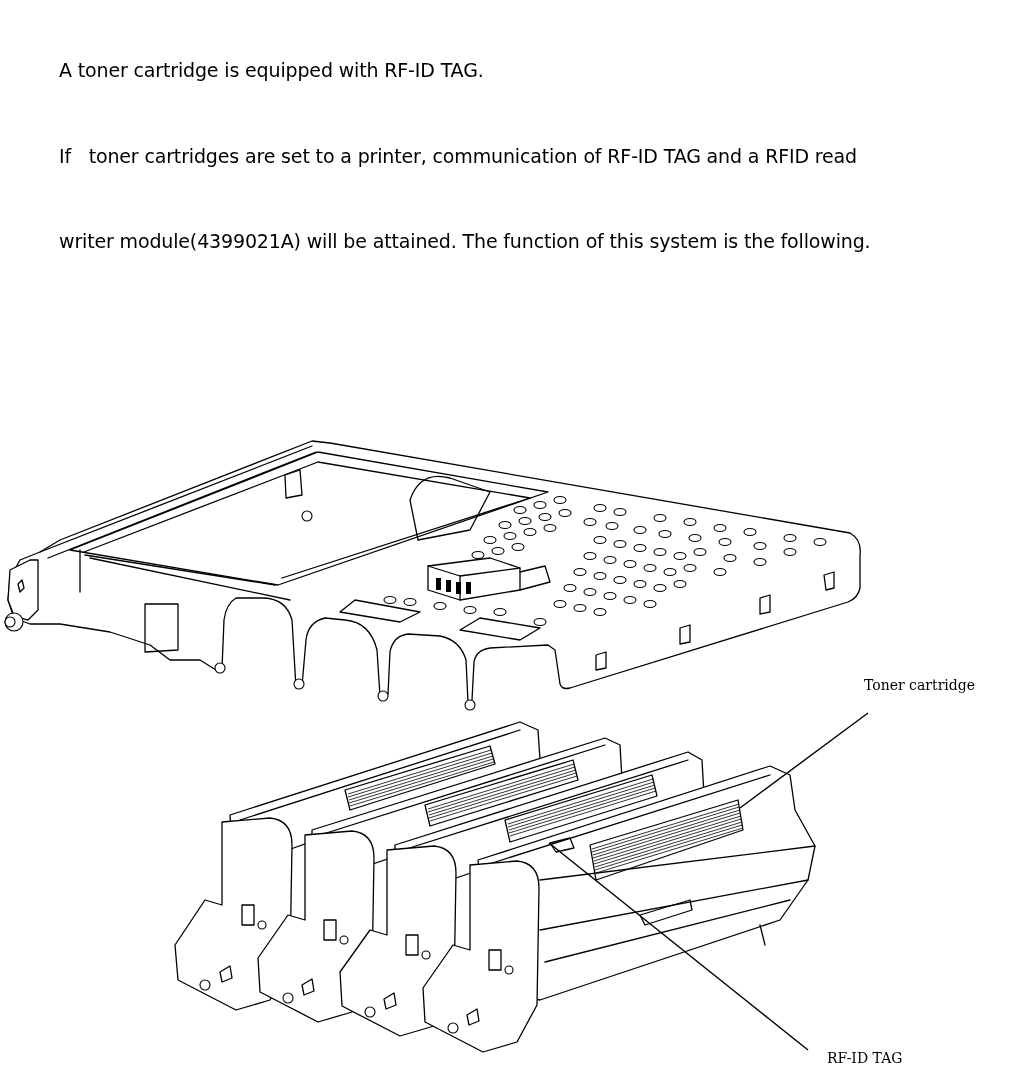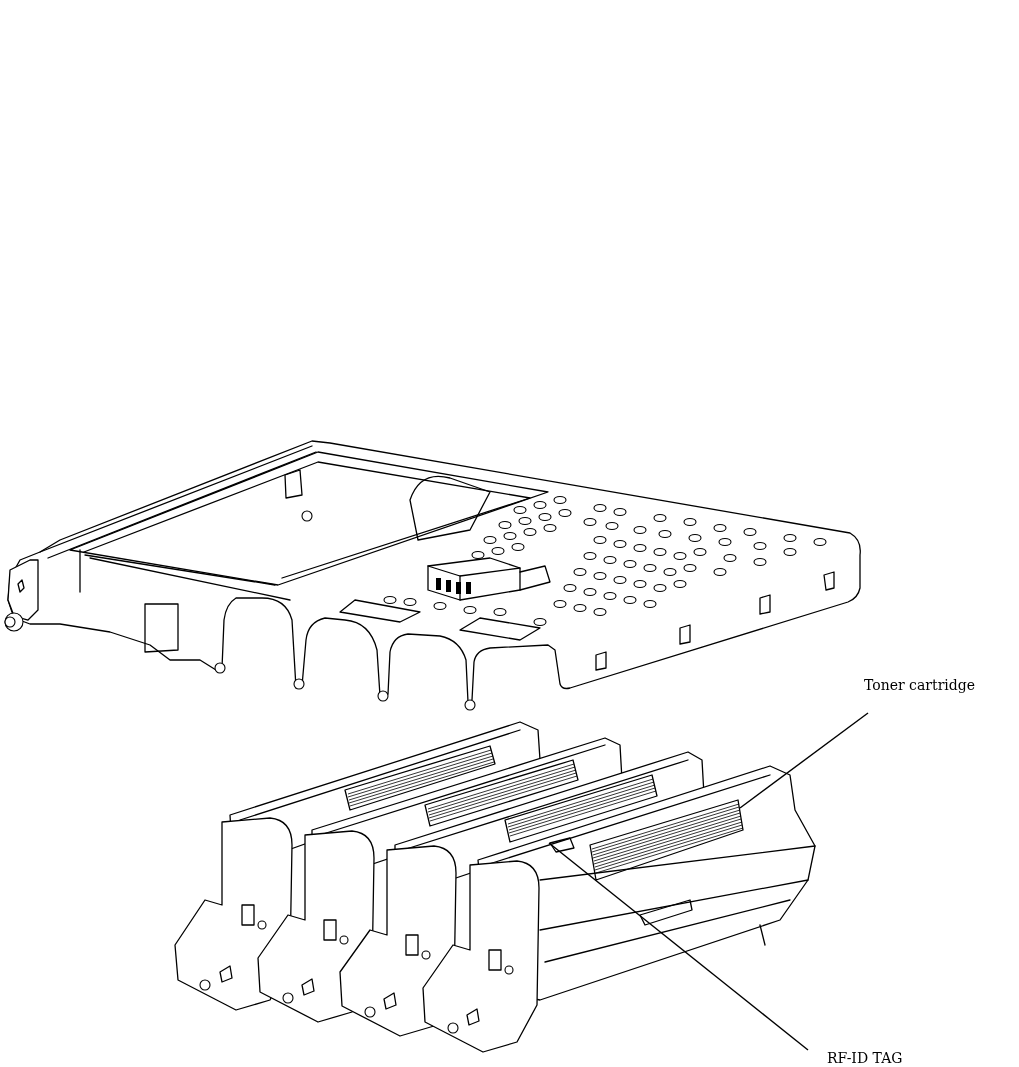--- a/index.html
+++ b/index.html
@@ -48,20 +48,23 @@
     }
     .ln { fill: none; stroke: #000; stroke-width: 1.3; stroke-linejoin: round; stroke-linecap: round; }
     .fill-w { fill: #fff; stroke: #000; stroke-width: 1.3; stroke-linejoin: round; }
     .hole { fill: #fff; stroke: #000; stroke-width: 1.1; }
     .leader { stroke: #000; stroke-width: 1.4; fill: none; }
   </style>
 </head>
 <body>
 
 <div class="body-text">
+  <p>A toner cartridge is equipped with RF-ID TAG.</p>
+  <p>If   toner cartridges are set to a printer, communication of RF-ID TAG and a RFID read</p>
+  <p>writer module(4399021A) will be attained. The function of this system is the following.</p>
 </div>
 
 <svg class="figure" width="1019" height="1067" viewBox="0 0 1019 1067" xmlns="http://www.w3.org/2000/svg">
 
   <g>
 
     <path class="fill-w" d="M 20 560 L 40 552 L 60 540 L 312 441 L 330 443 L 850 533
              Q 862 540 860 555 L 860 588 Q 858 598 848 602 L 570 688
              Q 562 690 560 684 L 555 650 L 548 645 L 490 648
              Q 476 650 474 662 L 472 700 L 468 702 L 466 660

